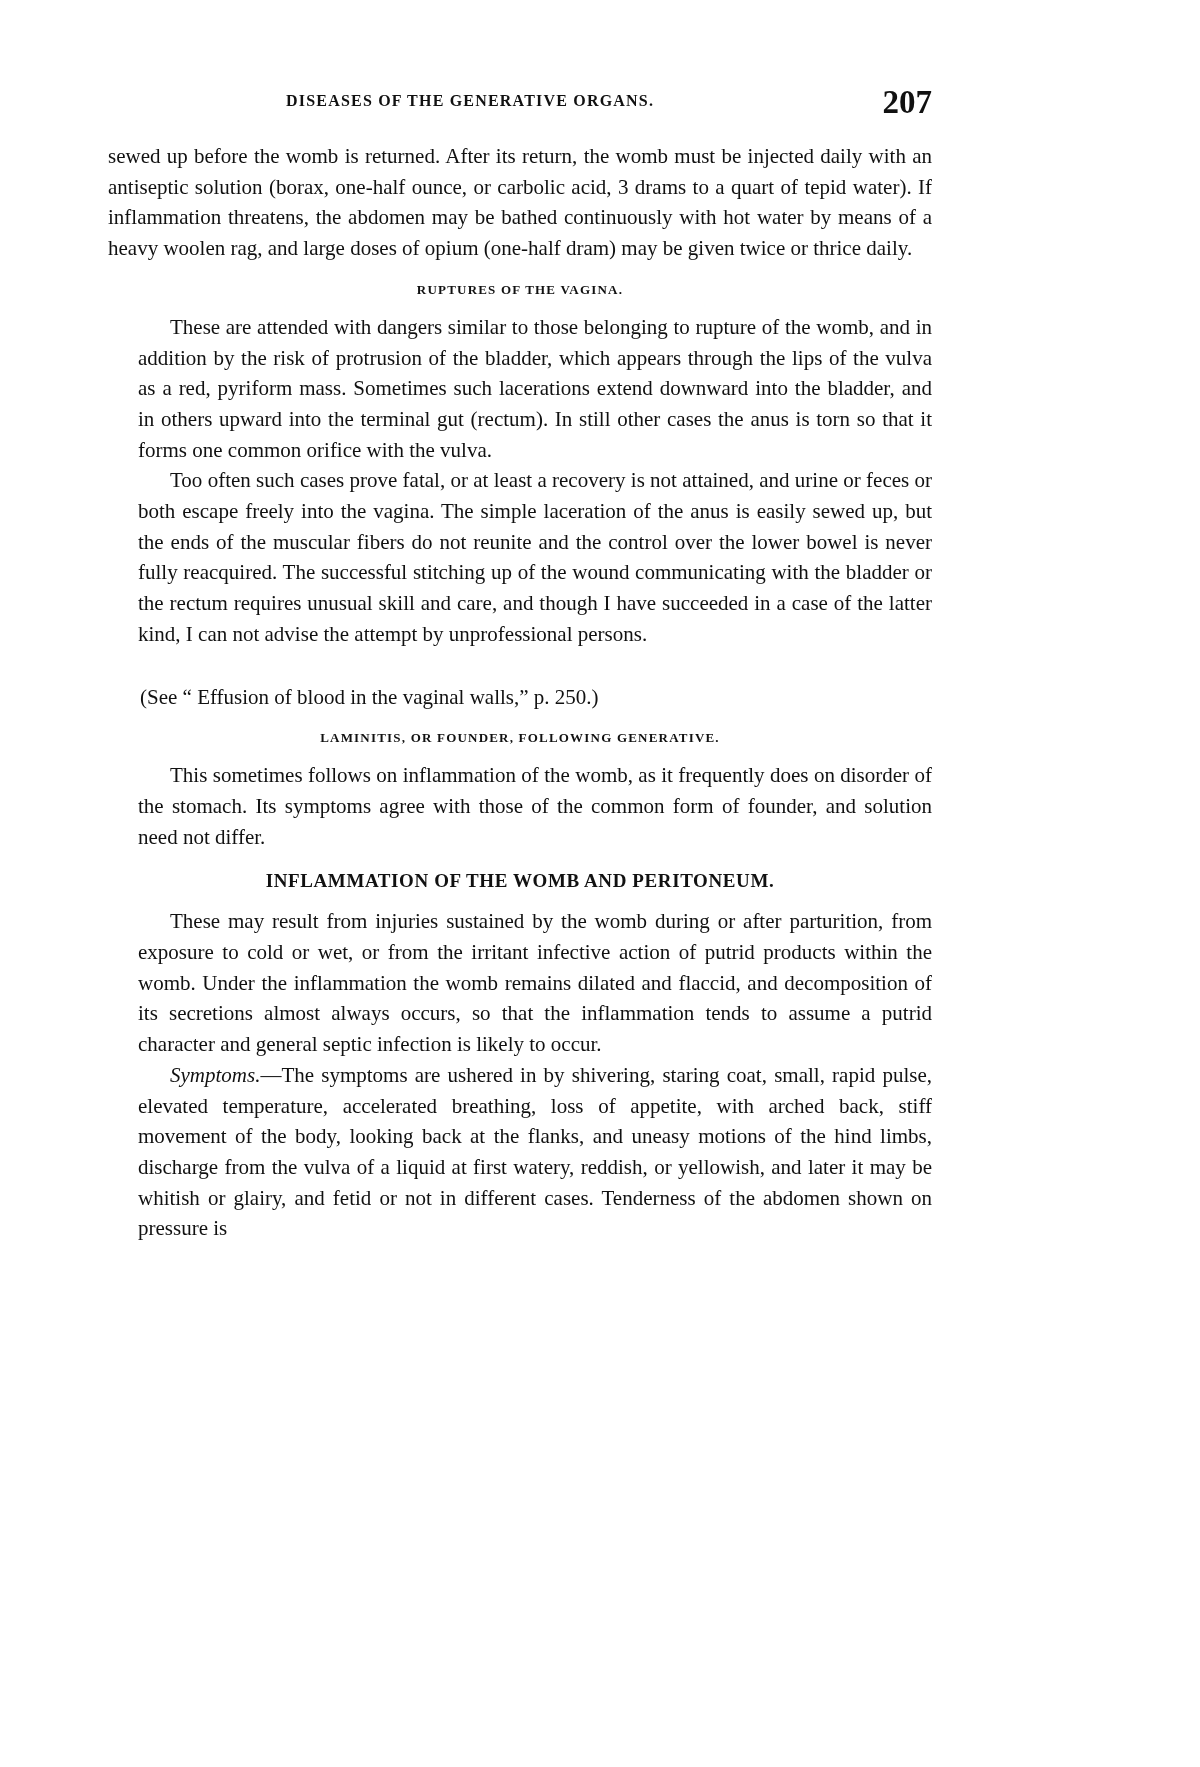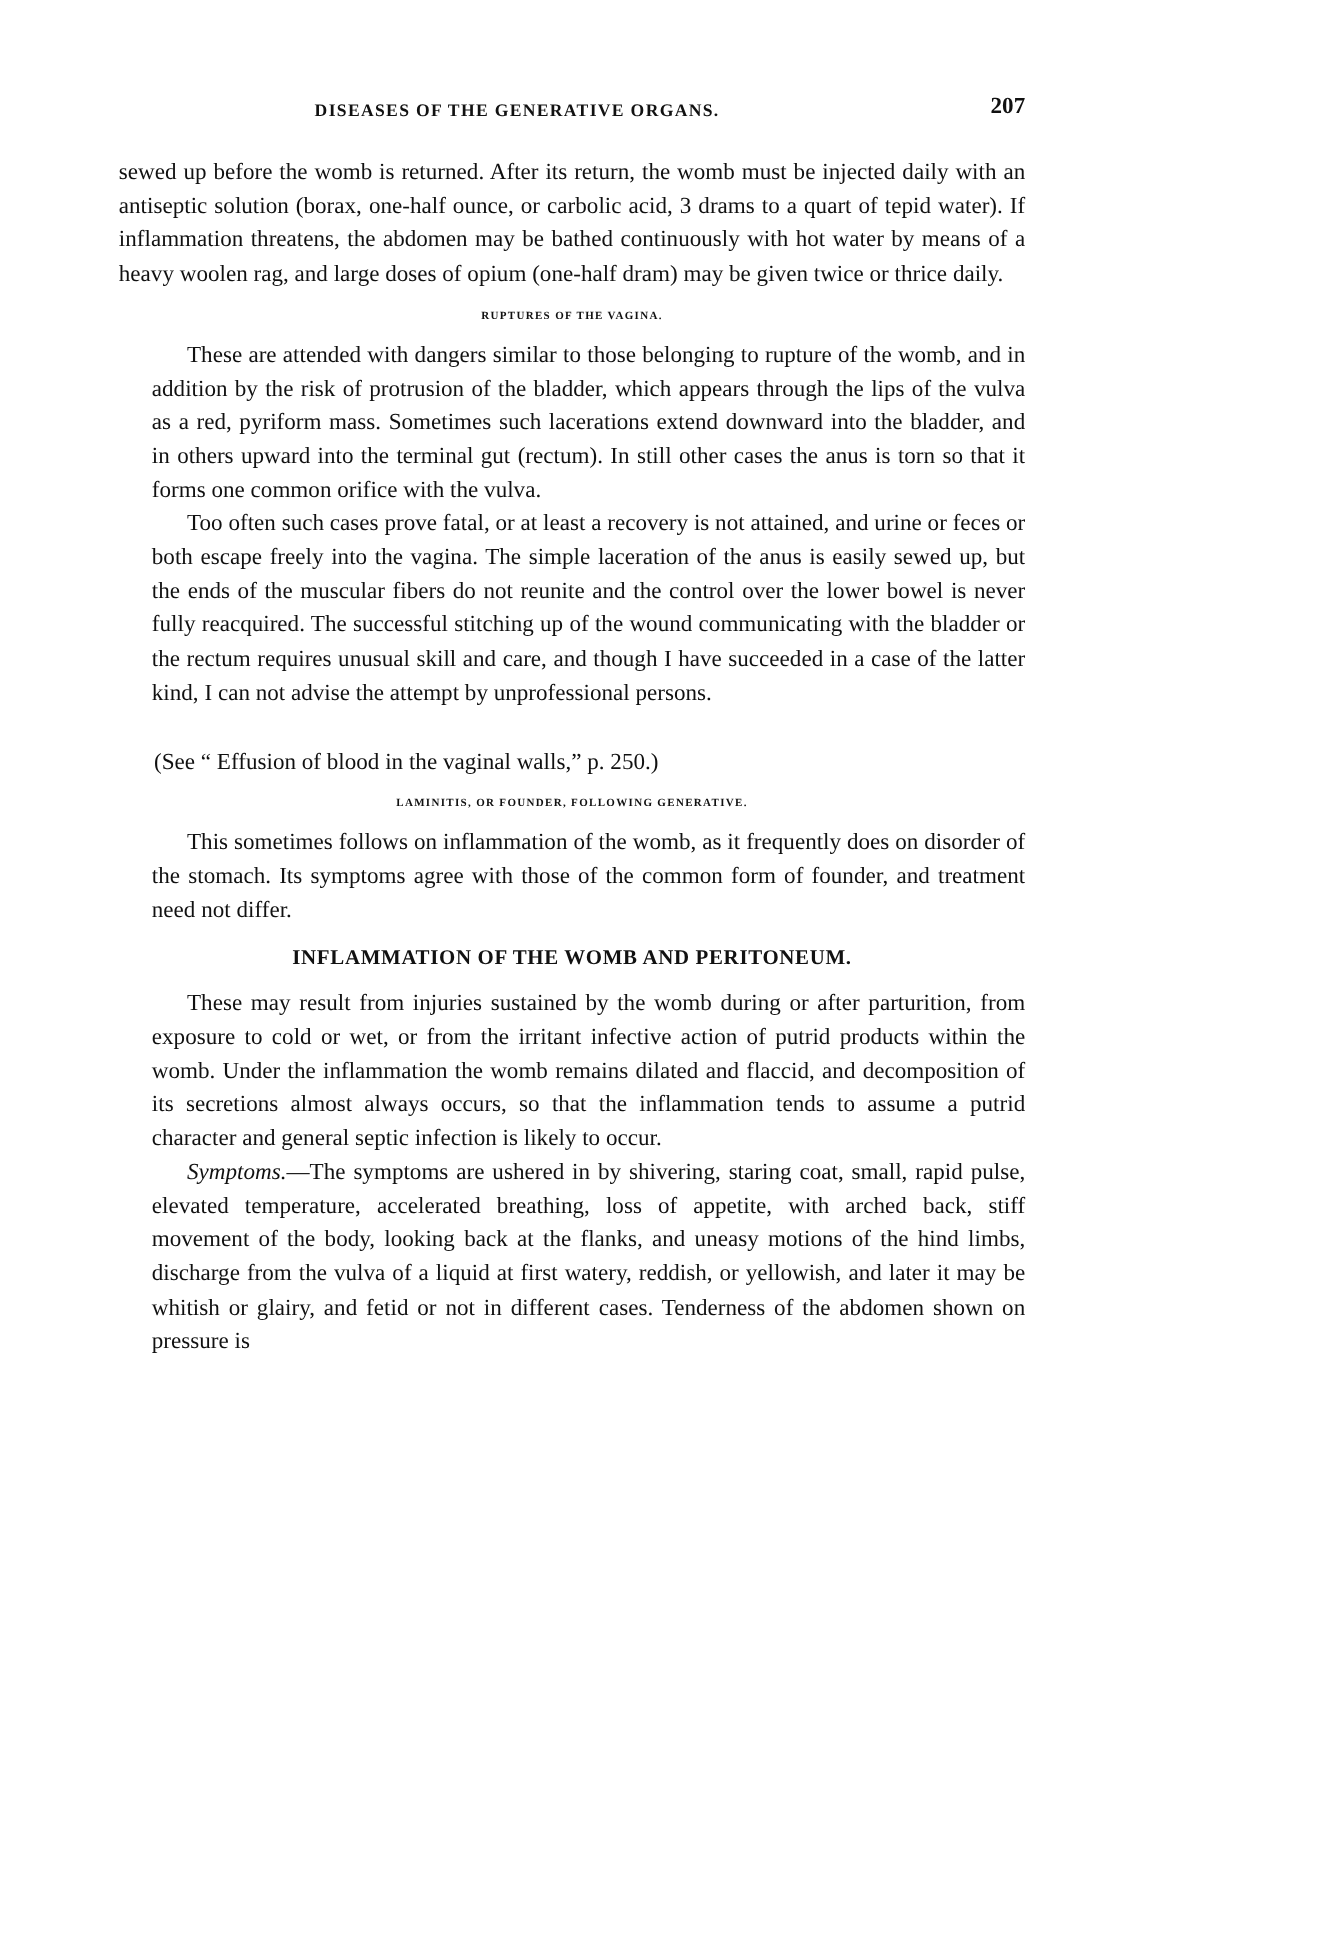--- a/index.html
+++ b/index.html
@@ -2,26 +2,26 @@
 <html><head>
 <meta charset="utf-8">
 <style>
   html, body { margin: 0; padding: 0; background: #ffffff; }
   body { width: 1200px; height: 1767px; position: relative; overflow: hidden;
          font-family: "Liberation Serif", "DejaVu Serif", serif; color: #111; }
   .page { position: absolute; left: 108px; top: 0; width: 824px; }
   .running-head { position: absolute; top: 88px; left: 0; width: 824px; height: 30px; }
   .running-title { position: absolute; left: 178px; top: 4px; font-size: 16px; font-weight: bold;
                    letter-spacing: 1.2px; }
-  .page-number { position: absolute; right: 0; top: -4px; font-size: 21px; font-weight: bold; }
+  .page-number { position: absolute; right: 0; top: -4px; font-size: 33px; font-weight: bold; }
   .body { position: absolute; top: 141px; left: 0; width: 824px; }
   p { margin: 0; font-size: 21px; line-height: 30.7px; text-align: justify; text-align-last: left; }
   p.indent { text-indent: 32px; margin-left: 30px; }
   h3 { margin: 0; text-align: center; font-weight: bold; }
-  h3.small { font-size: 10px; letter-spacing: 1.2px; }
+  h3.small { font-size: 13px; letter-spacing: 1.2px; }
   h3.large { font-size: 19px; letter-spacing: 0.6px; font-weight: bold; }
   .gap1 { height: 18px; }
   .gap2 { height: 14px; }
   em { font-style: italic; }
   .note { margin-left: 32px; text-align: left; }
 </style>
 </head>
 <body>
 
 <div class="page">
@@ -39,21 +39,21 @@
     <p class="indent">These are attended with dangers similar to those belonging to rupture of the womb, and in addition by the risk of protrusion of the bladder, which appears through the lips of the vulva as a red, pyriform mass. Sometimes such lacerations extend downward into the bladder, and in others upward into the terminal gut (rectum). In still other cases the anus is torn so that it forms one common orifice with the vulva.</p>
     <p class="indent">Too often such cases prove fatal, or at least a recovery is not attained, and urine or feces or both escape freely into the vagina. The simple laceration of the anus is easily sewed up, but the ends of the muscular fibers do not reunite and the control over the lower bowel is never fully reacquired. The successful stitching up of the wound communicating with the bladder or the rectum requires unusual skill and care, and though I have succeeded in a case of the latter kind, I can not advise the attempt by unprofessional persons.</p>
 
     <div class="gap1"></div>
     <div class="gap2"></div>
     <p class="note">(See “ Effusion of blood in the vaginal walls,” p. 250.)</p>
 
     <div class="gap1"></div>
     <h3 class="small">LAMINITIS, OR FOUNDER, FOLLOWING GENERATIVE.</h3>
     <div class="gap2"></div>
-    <p class="indent">This sometimes follows on inflammation of the womb, as it frequently does on disorder of the stomach. Its symptoms agree with those of the common form of founder, and treatment need not differ.</p>
+    <p class="indent">This sometimes follows on inflammation of the womb, as it frequently does on disorder of the stomach. Its symptoms agree with those of the common form of founder, and solution need not differ.</p>
 
     <div class="gap1"></div>
     <h3 class="large">INFLAMMATION OF THE WOMB AND PERITONEUM.</h3>
     <div class="gap2"></div>
     <p class="indent">These may result from injuries sustained by the womb during or after parturition, from exposure to cold or wet, or from the irritant infective action of putrid products within the womb. Under the inflammation the womb remains dilated and flaccid, and decomposition of its secretions almost always occurs, so that the inflammation tends to assume a putrid character and general septic infection is likely to occur.</p>
     <p class="indent"><em>Symptoms.</em><span>—The symptoms are ushered in by shivering, staring coat, small, rapid pulse, elevated temperature, accelerated breathing, loss of appetite, with arched back, stiff movement of the body, looking back at the flanks, and uneasy motions of the hind limbs, discharge from the vulva of a liquid at first watery, reddish, or yellowish, and later it may be whitish or glairy, and fetid or not in different cases. Tenderness of the abdomen shown on pressure is</span></p>
   </div>
 </div>
 
 </body></html>

